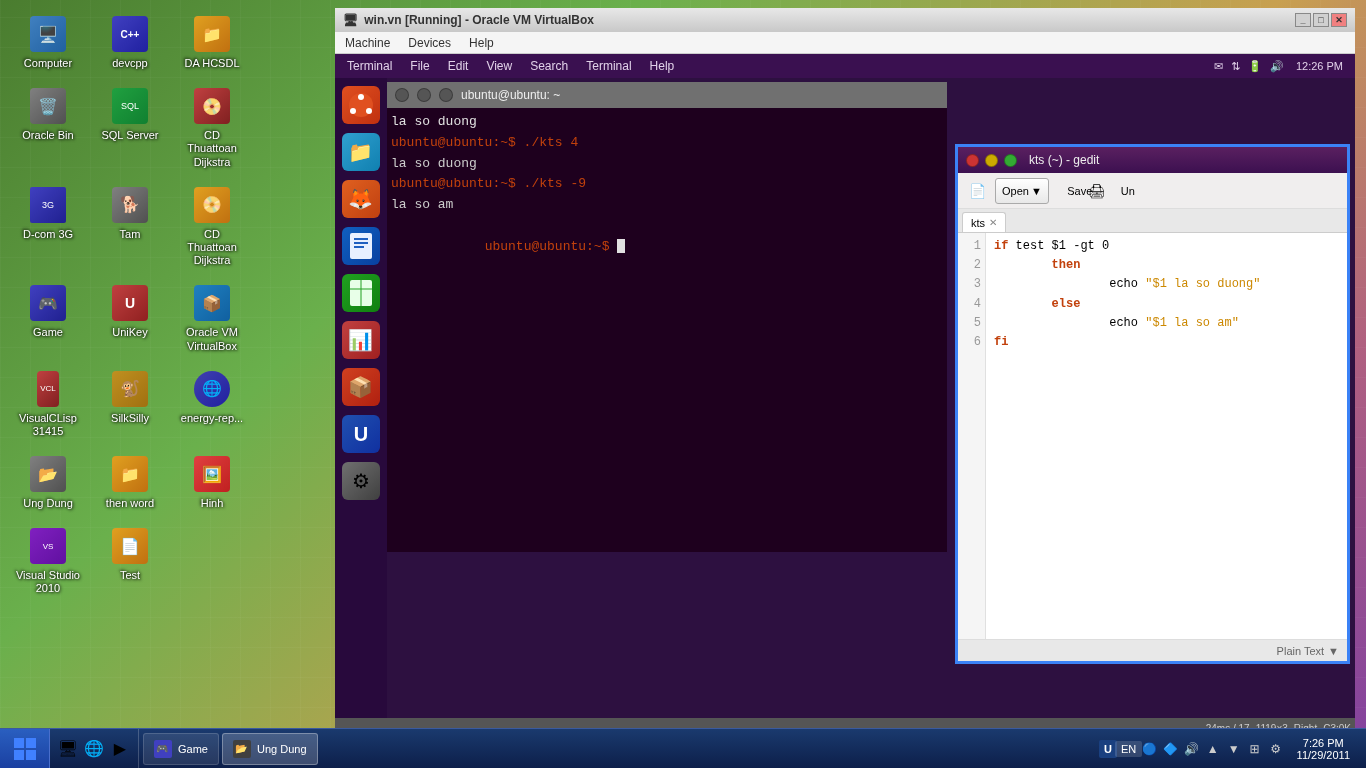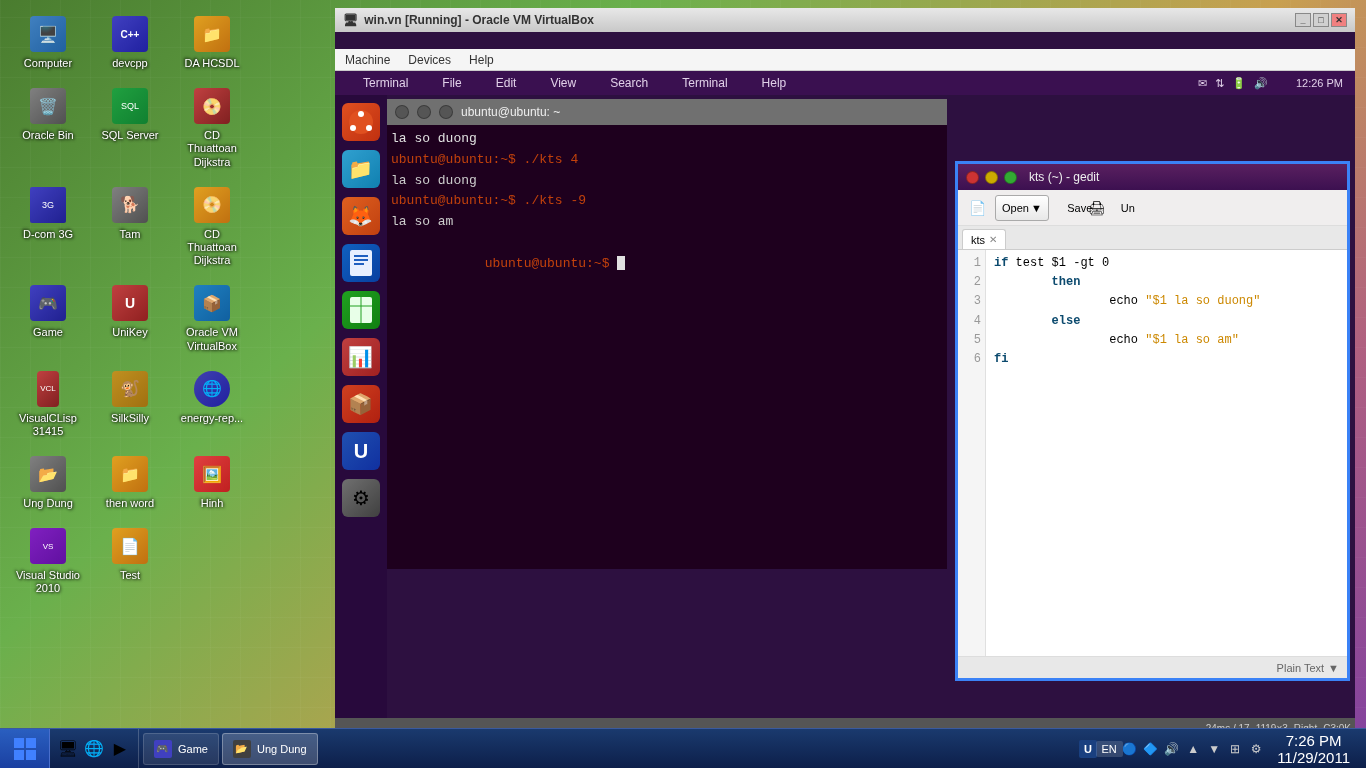--- a/index.html
+++ b/index.html
@@ -114,21 +114,21 @@
       align-items: center;
       justify-content: center;
       font-size: 12px;
       cursor: pointer;
     }
 
     .taskbar-clock {
       display: flex;
       flex-direction: column;
       align-items: center;
-      font-size: 15px;
+      font-size: 11px;
       color: #fff;
       padding: 0 8px;
       cursor: pointer;
     }
 
     .taskbar-lang {
       background: rgba(255,255,255,0.15);
       padding: 2px 6px;
       border-radius: 2px;
       font-size: 11px;
@@ -178,21 +178,20 @@
       font-size: 10px;
       color: #ccc;
       padding: 0 4px;
       justify-content: flex-end;
       gap: 6px;
     }
 
     .term-menu-item {
       cursor: pointer;
       padding: 2px 4px;
-      margin-left: 16px;
     }
 
     
     .vbox-full {
       position: absolute;
       top: 8px;
       left: 335px;
       width: 1020px;
       height: 730px;
       z-index: 10;
@@ -234,21 +233,20 @@
     .vbox-vm-menubar {
       height: 22px;
       background: #f5f5f5;
       border-bottom: 1px solid #ccc;
       display: flex;
       align-items: center;
       padding: 0 6px;
       gap: 10px;
       font-size: 12px;
       color: #333;
-      margin-top: 17px;
     }
 
     .vm-menu { cursor: pointer; padding: 2px 4px; }
 
     
     .vm-content {
       position: relative;
       width: 100%;
       height: calc(100% - 46px);
       background: #2d1040;
@@ -470,21 +468,21 @@
 
     .g-code {
       flex: 1;
       padding: 4px 8px;
       font-family: 'Courier New', monospace;
       font-size: 12px;
       overflow: auto;
     }
 
     .g-line { line-height: 1.6; white-space: pre; }
-    .gk { color: #0c4a6e; font-weight: bold; }
+    .gk { color: #c2410c; font-weight: bold; }
     .gs { color: #cc8800; }
 
     .vm-gedit-status {
       height: 22px;
       background: #e8e8e8;
       border-top: 1px solid #ddd;
       display: flex;
       align-items: center;
       justify-content: flex-end;
       padding: 0 8px;

